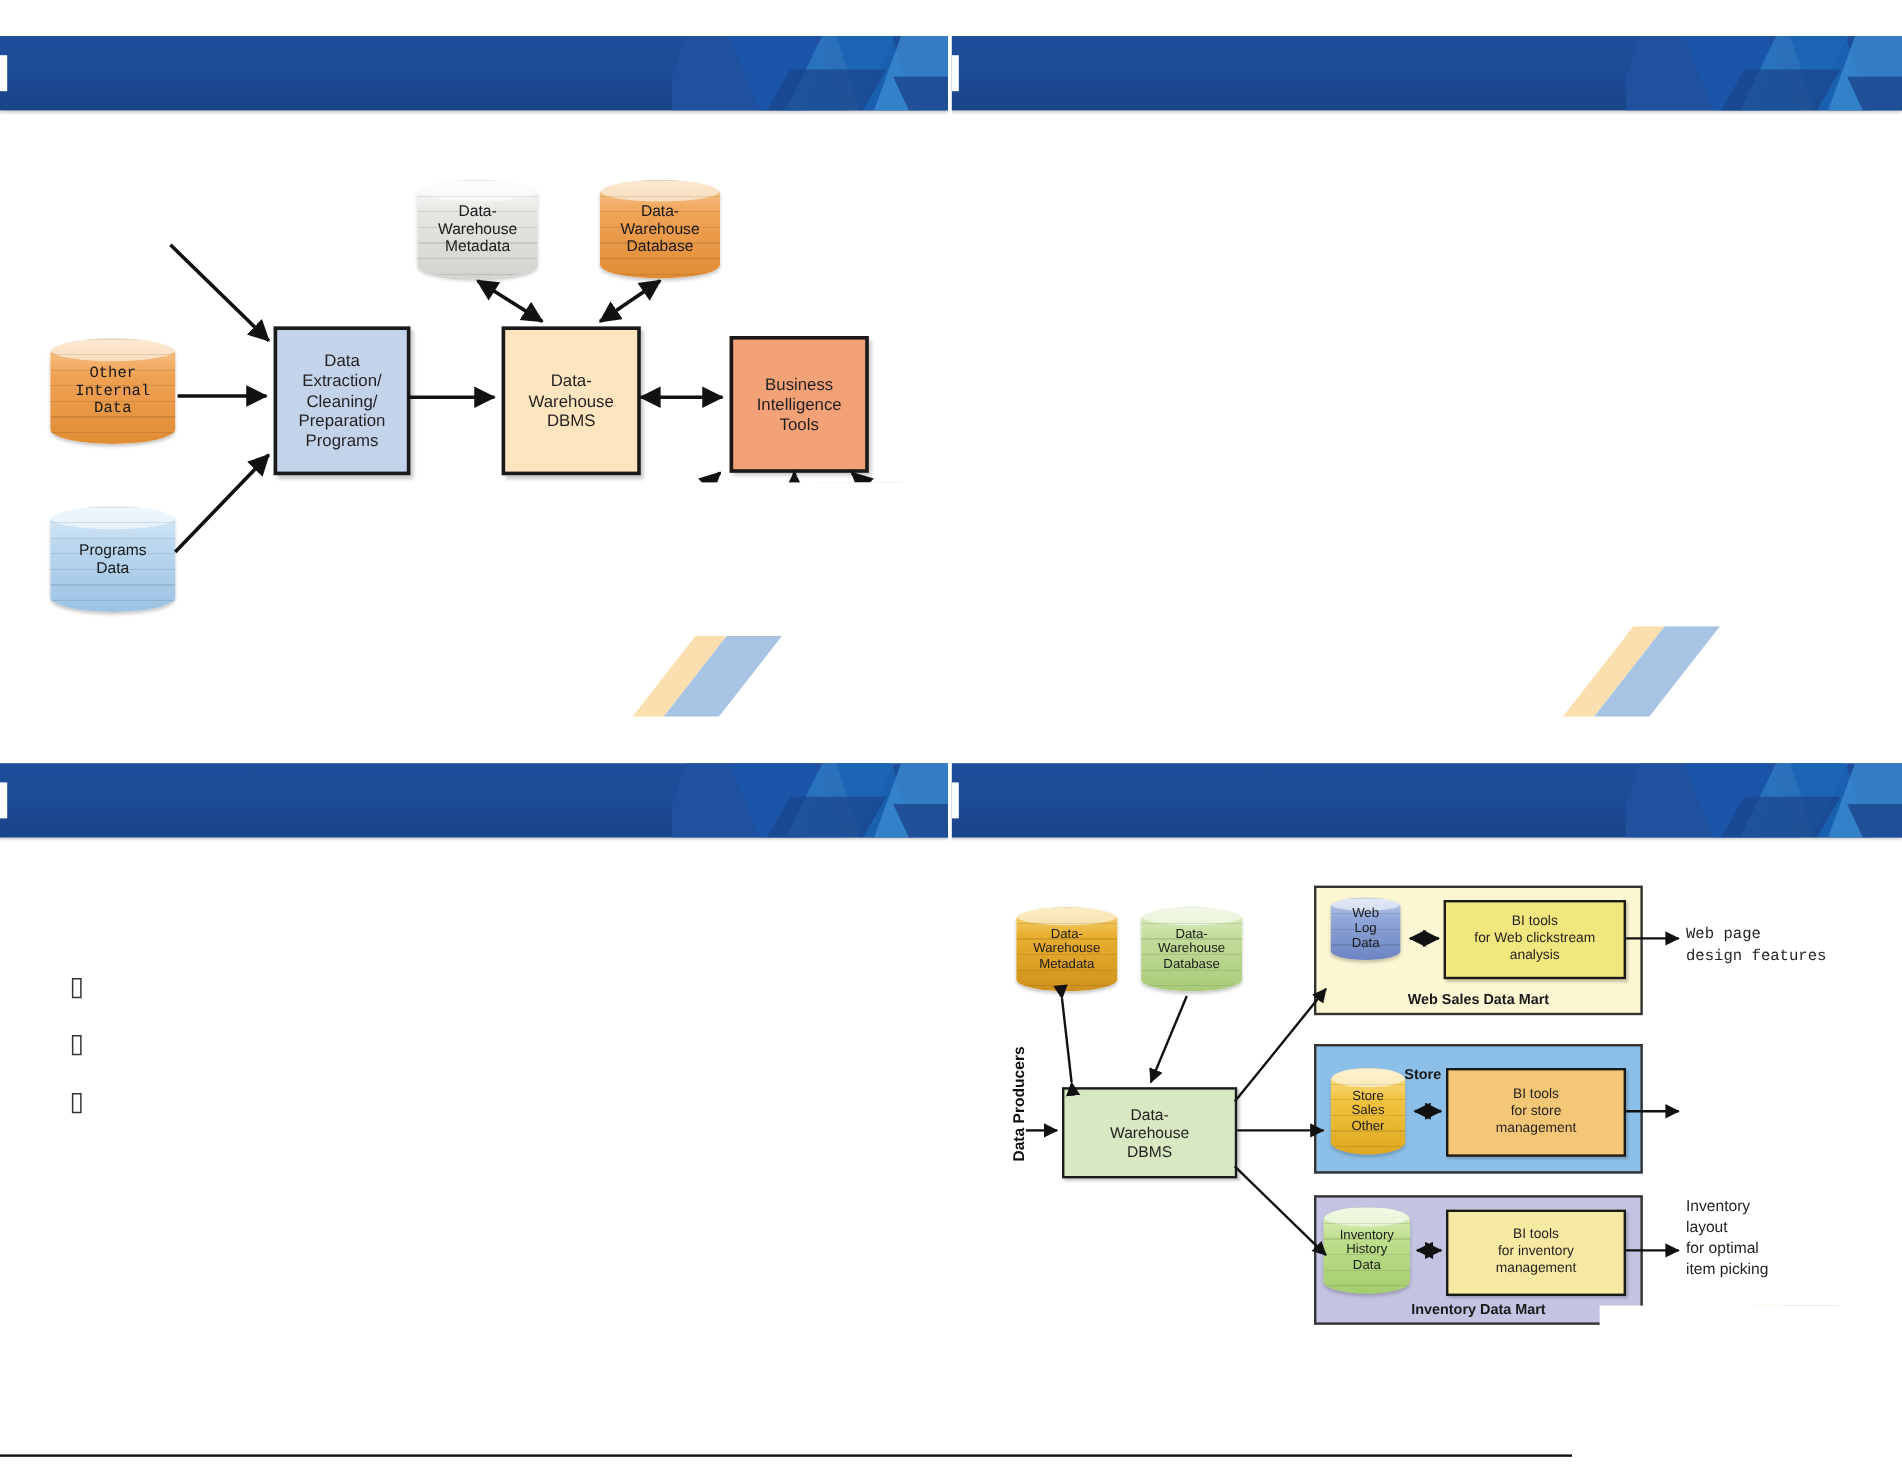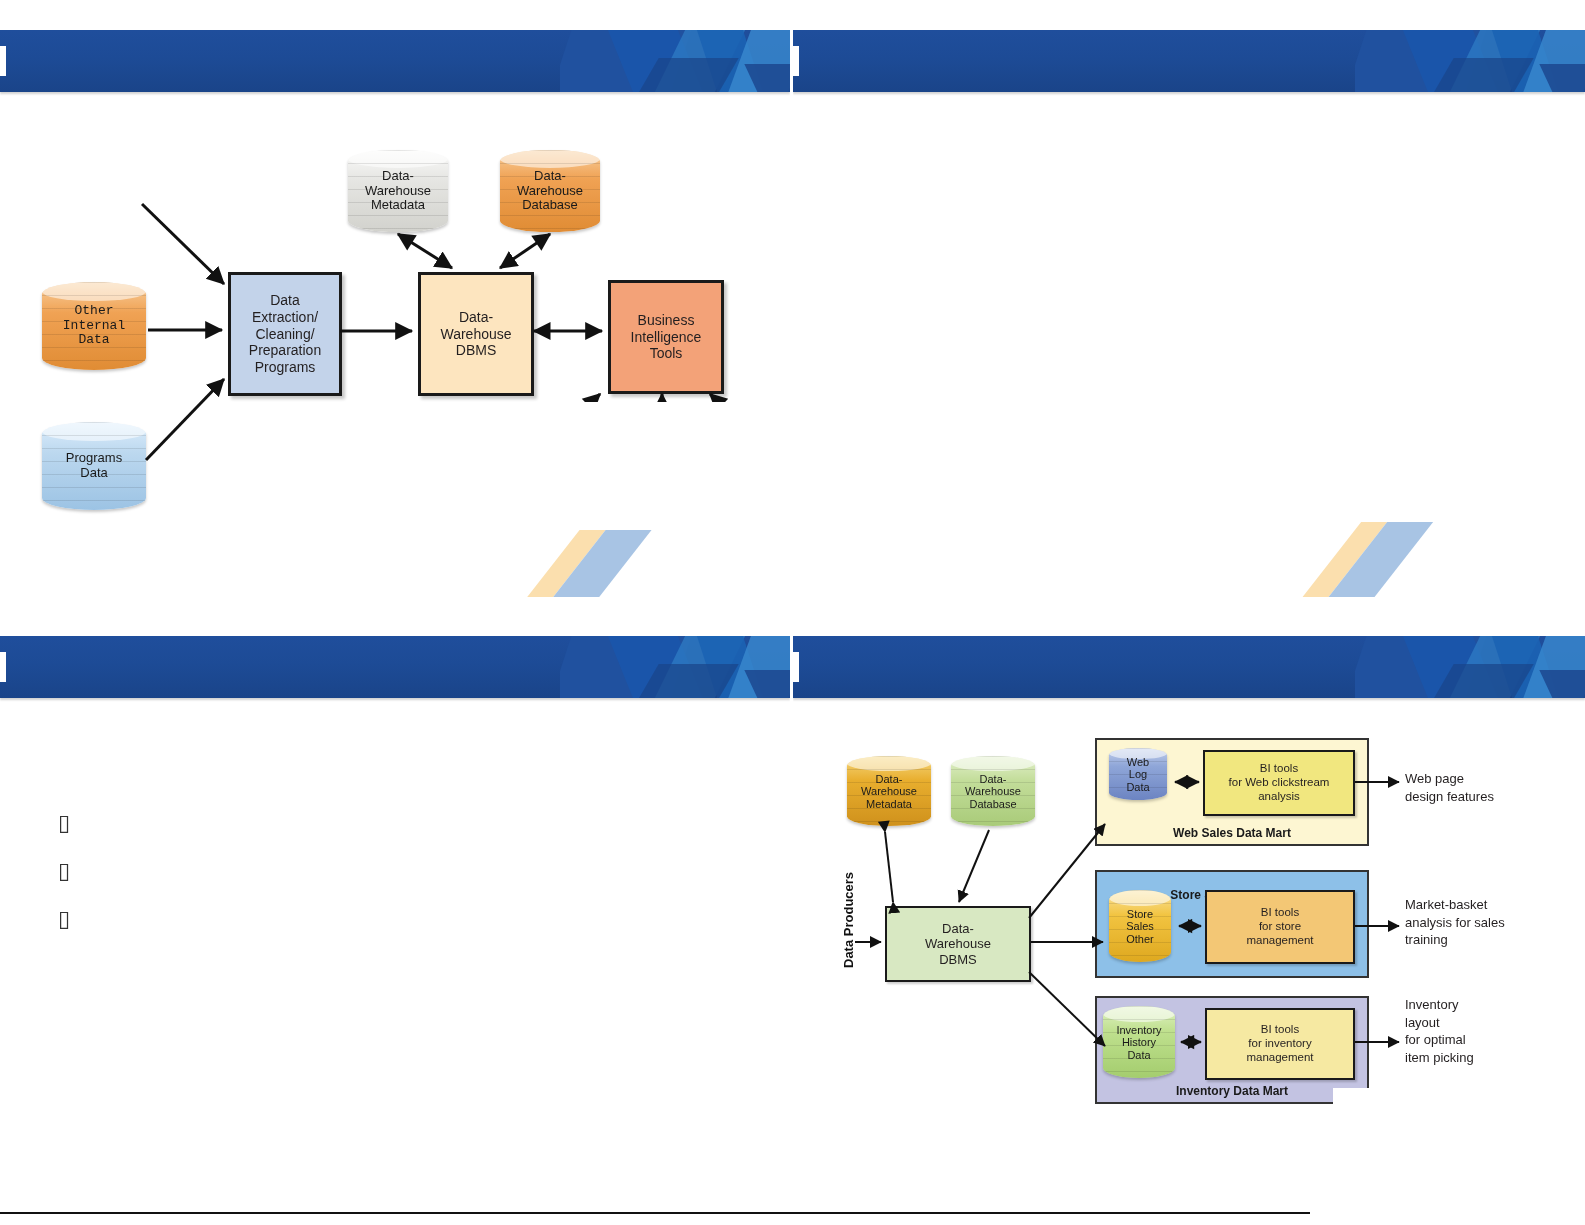--- a/index.html
+++ b/index.html
@@ -330,43 +330,40 @@
     <div class="lbl" style="white-space:pre-line;font-size:11px;">Web
 Log
 Data</div>
   </div>
   <div class="box" style="left:410px;top:122px;width:148px;height:62px;background:#f1e77f;border-width:2.5px;
               box-shadow:2px 2px 2px rgba(0,0,0,.2);">
     <span style="white-space:pre-line;font-size:11.5px;">BI tools
 for Web clickstream
 analysis</span>
   </div>
-  <div class="outlbl" style="left:612px;top:142px;width:160px;white-space:pre-line;">Web page
+  <div class="outlbl" style="left:612px;top:142px;width:160px;white-space:pre-line;font-family:Liberation Mono, monospace;">Web page
 design features</div>
 
   <div class="mart" style="left:302px;top:242px;width:270px;height:104px;background:#8dc0e8;">
     <div class="mlbl" style="top:16px;">Store Sales Data Mart</div>
   </div>
   <div class="cyl" style="left:316px;top:262px;width:62px;height:72px;">
     <div class="body" style="background:linear-gradient(180deg,#fae3a0,#f2c441 35%,#dea81f 100%);">
       <div class="rings"></div>
     </div>
     <div class="lbl" style="white-space:pre-line;font-size:11px;">Store
 Sales
 Other</div>
   </div>
   <div class="box" style="left:412px;top:262px;width:146px;height:70px;background:#f3c775;border-width:2.5px;
               box-shadow:2px 2px 2px rgba(0,0,0,.2);">
     <span style="white-space:pre-line;font-size:11.5px;">BI tools
 for store
 management</span>
   </div>
-  <div class="outlbl" style="left:612px;top:268px;width:172px;white-space:pre-line;">Market-basket
-analysis for sales
-training</div>
 
   <div class="mart" style="left:302px;top:368px;width:270px;height:104px;background:#c3c3e2;">
     <div class="mlbl" style="bottom:4px;">Inventory Data Mart</div>
   </div>
   <div class="cyl" style="left:310px;top:378px;width:72px;height:72px;">
     <div class="body" style="background:linear-gradient(180deg,#e0f2c5,#bfe08e 35%,#a4cd6e 100%);">
       <div class="rings"></div>
     </div>
     <div class="lbl" style="white-space:pre-line;font-size:11px;">Inventory
 History

